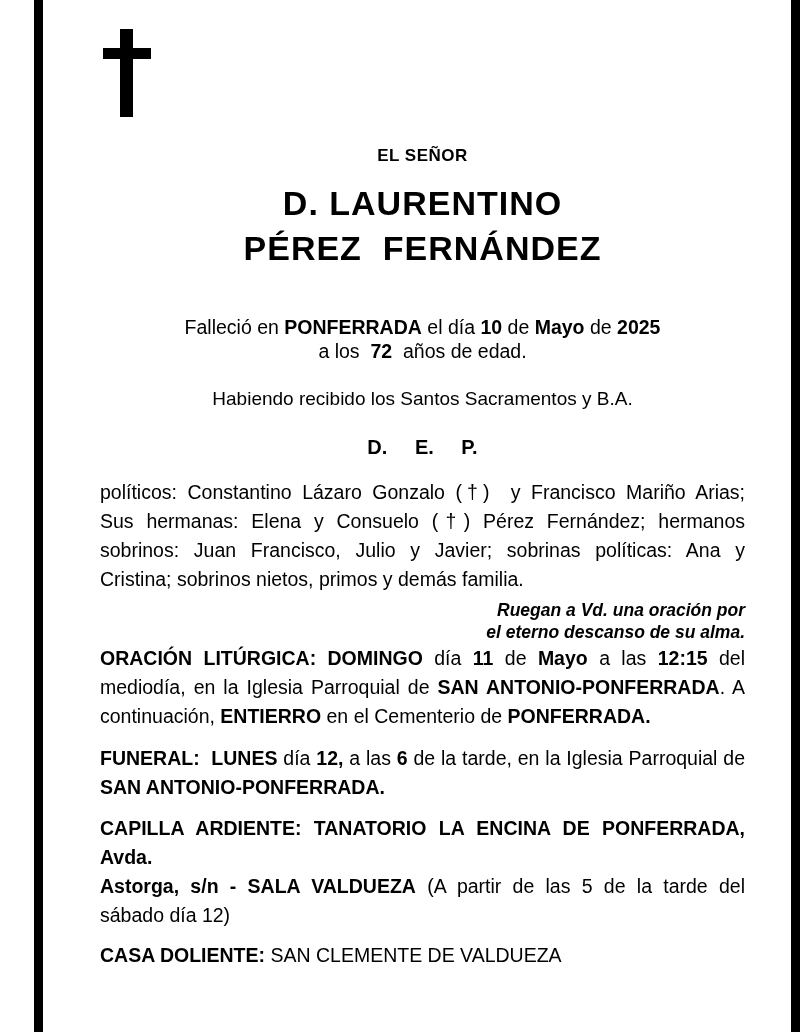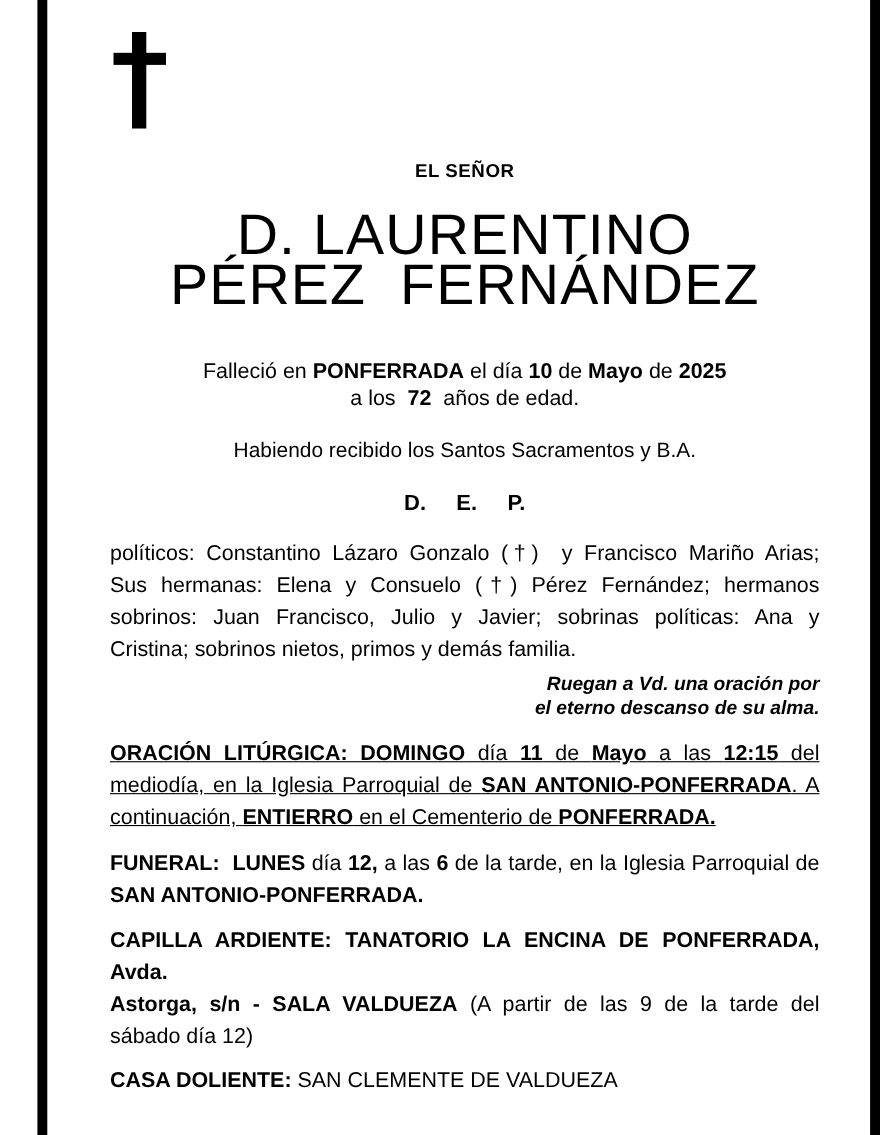--- a/index.html
+++ b/index.html
@@ -44,23 +44,23 @@
   .b { font-weight: bold; }
 
   .small-title {
     margin-top: 146px;
     font-size: 17px;
     font-weight: bold;
     letter-spacing: 0.5px;
     line-height: 20px;
   }
   .name {
-    margin-top: 26px;
-    font-size: 52px;
-    font-weight: normal;
+    margin-top: 15px;
+    font-size: 34px;
+    font-weight: bold;
     letter-spacing: 1px;
     line-height: 45px;
   }
   .fallecio { margin-top: 44px; font-size: 19.5px; line-height: 24px; }
   .age      { font-size: 19.5px; line-height: 24px; }
   .sacr     { margin-top: 24px; font-size: 19px;   line-height: 24px; }
   .dep {
     margin-top: 24px;
     font-size: 20px;
     font-weight: bold;
@@ -81,21 +81,21 @@
   }
 
   .family  { margin-top: 18px; }
   .plea {
     margin-top: 5px;
     font-size: 17.5px;
     font-weight: bold;
     font-style: italic;
     line-height: 22px;
   }
-  .oracion { margin-top: 17px; text-decoration: underline; }
+  .oracion { margin-top: 1px; }
   .funeral { margin-top: 13px; }
   .capilla { margin-top: 12px; }
   .casa    { margin-top: 11px; }
 </style>
 </head>
 <body>
 
 <div class="sheet">
 
   <div class="rule rule-left"></div>
@@ -143,21 +143,21 @@
         <div class="line"><span>continuación, </span><span class="b">ENTIERRO</span><span> en el Cementerio de </span><span class="b">PONFERRADA.</span></div>
       </div>
 
     <div class="para funeral">
         <div class="line"><span class="b">FUNERAL:&nbsp; LUNES</span><span> día </span><span class="b">12,</span><span> a las </span><span class="b">6</span><span> de la tarde, en la Iglesia Parroquial de</span></div>
         <div class="line"><span class="b">SAN ANTONIO-PONFERRADA.</span></div>
       </div>
 
     <div class="para capilla">
         <div class="line"><span class="b">CAPILLA ARDIENTE: TANATORIO LA ENCINA DE PONFERRADA, Avda.</span></div>
-        <div class="line"><span class="b">Astorga, s/n - SALA VALDUEZA</span><span> (A partir de las 9 de la tarde del</span></div>
+        <div class="line"><span class="b">Astorga, s/n - SALA VALDUEZA</span><span> (A partir de las 5 de la tarde del</span></div>
         <div class="line"><span>sábado día 12)</span></div>
       </div>
 
     <div class="para casa">
         <div class="line"><span class="b">CASA DOLIENTE:</span><span> SAN CLEMENTE DE VALDUEZA</span></div>
       </div>
 
   </div>
 </div>
 

